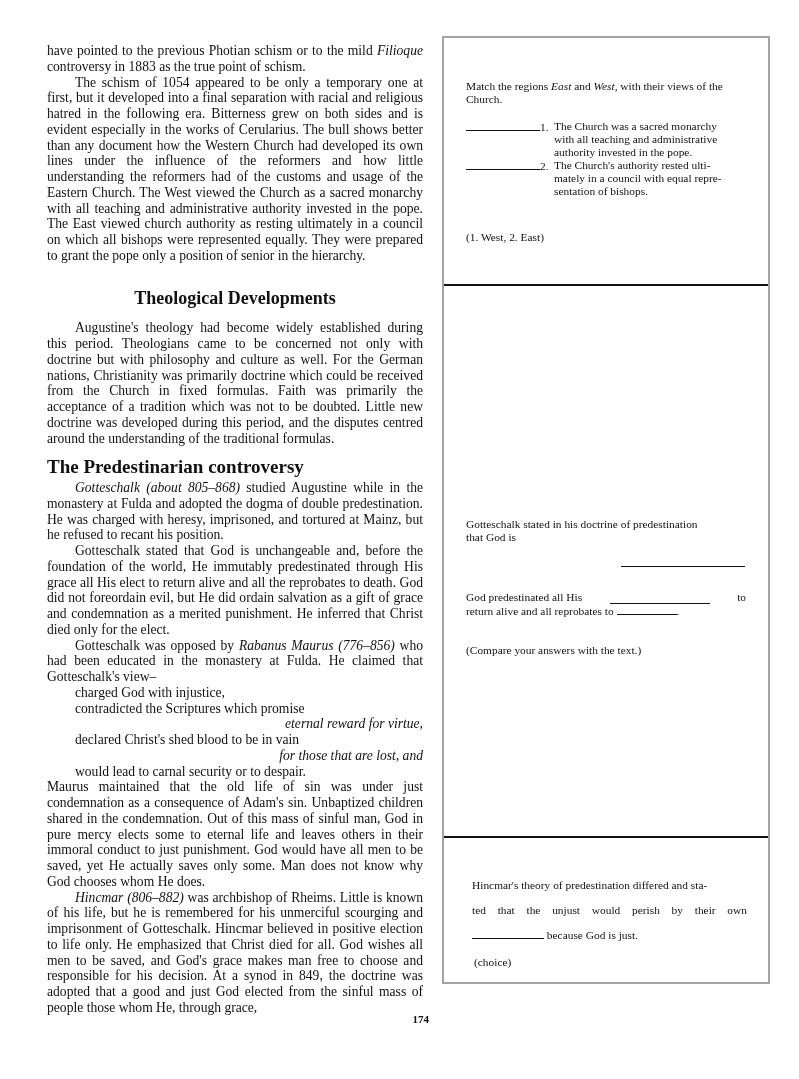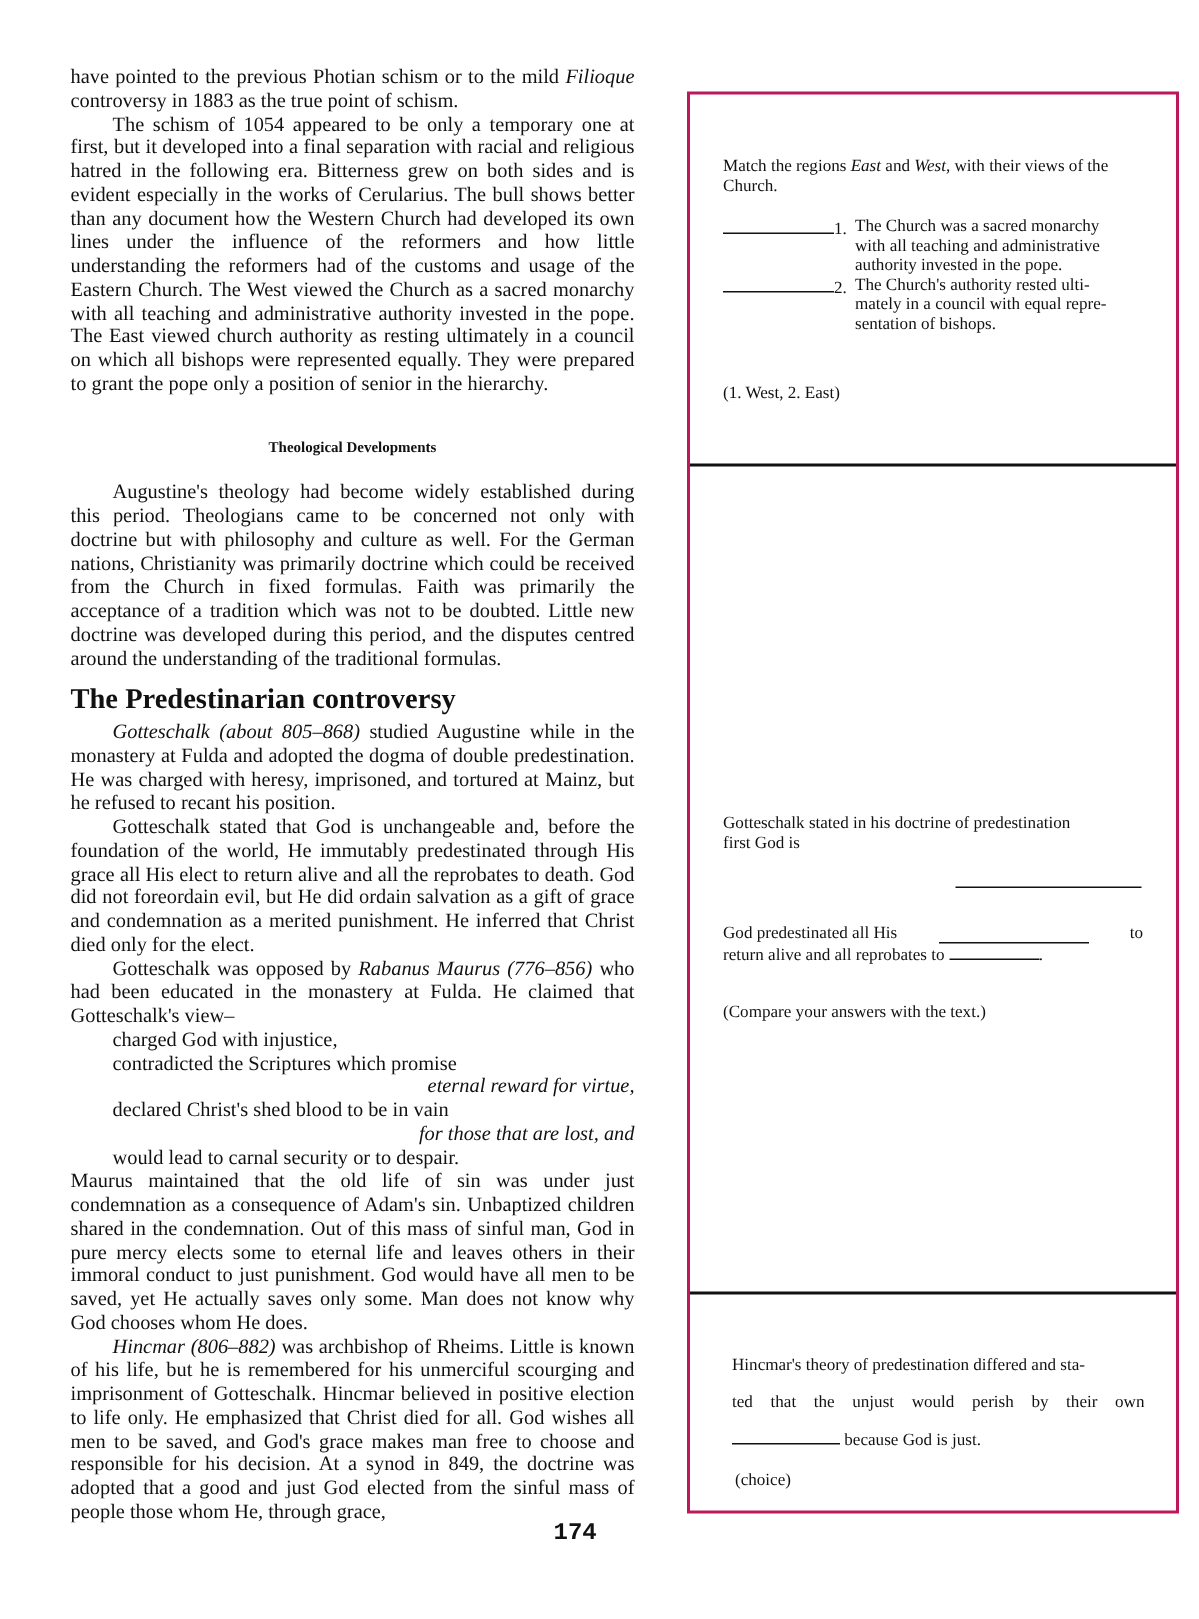--- a/index.html
+++ b/index.html
@@ -9,48 +9,47 @@
     color: #111111;
   }
   .col-left {
     position: absolute; left: 47px; top: 43px; width: 376px;
     font-family: "Liberation Serif", "DejaVu Serif", serif;
     font-size: 13.6px; line-height: 15.75px; text-align: justify;
   }
   .col-left p { margin: 0; }
   .indent { text-indent: 28px; }
   .center-head {
-    text-align: center; font-weight: bold; font-size: 10px;
+    text-align: center; font-weight: bold; font-size: 18px;
     margin: 0;
   }
   .side-head { font-weight: bold; font-size: 19px; margin: 0; }
   .list-line { padding-left: 28px; text-align: left; }
   .list-cont { padding-left: 40px; text-align: right; font-style: italic; }
   i { font-style: italic; }
 
   .box {
-    position: absolute; left: 442px; top: 61px; width: 324px; height: 944px;
-    border: 2px solid #be185d;
-    margin-left: 16px;
+    position: absolute; left: 442px; top: 36px; width: 324px; height: 944px;
+    border: 2px solid #a3a3a3;
   }
   .panel { position: absolute; left: 0; width: 324px; }
   .panel-1 { top: 0; height: 246px; border-bottom: 2px solid #111111; }
   .panel-2 { top: 248px; height: 550px; border-bottom: 2px solid #111111; }
   .panel-3 { top: 800px; height: 144px; }
 
   .ptext {
     position: absolute;
     font-family: "Liberation Serif", "DejaVu Serif", serif;
     font-size: 11.4px; line-height: 13px; color: #111111;
   }
   .blank { display: inline-block; border-bottom: 1px solid #111111; height: 10px; vertical-align: baseline; }
 
   .page-number {
-    position: absolute; left: 369px; top: 1013px; width: 60px; text-align: left;
-    font-family: Liberation Mono, monospace; font-weight: bold; font-size: 16px;
+    position: absolute; left: 369px; top: 1013px; width: 60px; text-align: right;
+    font-family: Liberation Serif, serif; font-weight: bold; font-size: 11px;
   }
 </style>
 </head>
 <body>
 
 <div class="col-left">
   <p><span>have pointed to the previous Photian schism or to the mild </span><i>Filioque</i><span> controversy in 1883 as the true point of schism.</span></p>
   <p class="indent">The schism of 1054 appeared to be only a temporary one at first, but it developed into a final separation with racial and religious hatred in the following era. Bitterness grew on both sides and is evident especially in the works of Cerularius. The bull shows better than any document how the Western Church had developed its own lines under the influence of the reformers and how little understanding the reformers had of the customs and usage of the Eastern Church. The West viewed the Church as a sacred monarchy with all teaching and administrative authority invested in the pope. The East viewed church authority as resting ultimately in a council on which all bishops were represented equally. They were prepared to grant the pope only a position of senior in the hierarchy.</p>
 
   <div style="height:27px"></div>
@@ -100,21 +99,21 @@
         <div>sentation of bishops.</div>
       </div>
     </div>
 
     <div class="ptext" style="left:22px; top:193px;">(1. West, 2. East)</div>
   </div>
 
   <div class="panel panel-2">
     <div class="ptext" style="left:22px; top:232px; width:285px;">
       <div>Gotteschalk stated in his doctrine of predestination</div>
-      <div>first God is</div>
+      <div>that God is</div>
     </div>
     <span class="blank" style="position:absolute; left:177px; top:270px; width:124px;"></span>
 
     <div class="ptext" style="left:22px; top:305px; width:280px;">
       <div style="display:flex; justify-content:space-between; align-items:flex-end;">
         <span>God predestinated all His</span>
         <span class="blank" style="width:100px;"></span>
         <span>to</span>
       </div>
       <div><span>return alive and all reprobates to</span> <span class="blank" style="width:60px;"></span><span>.</span></div>

